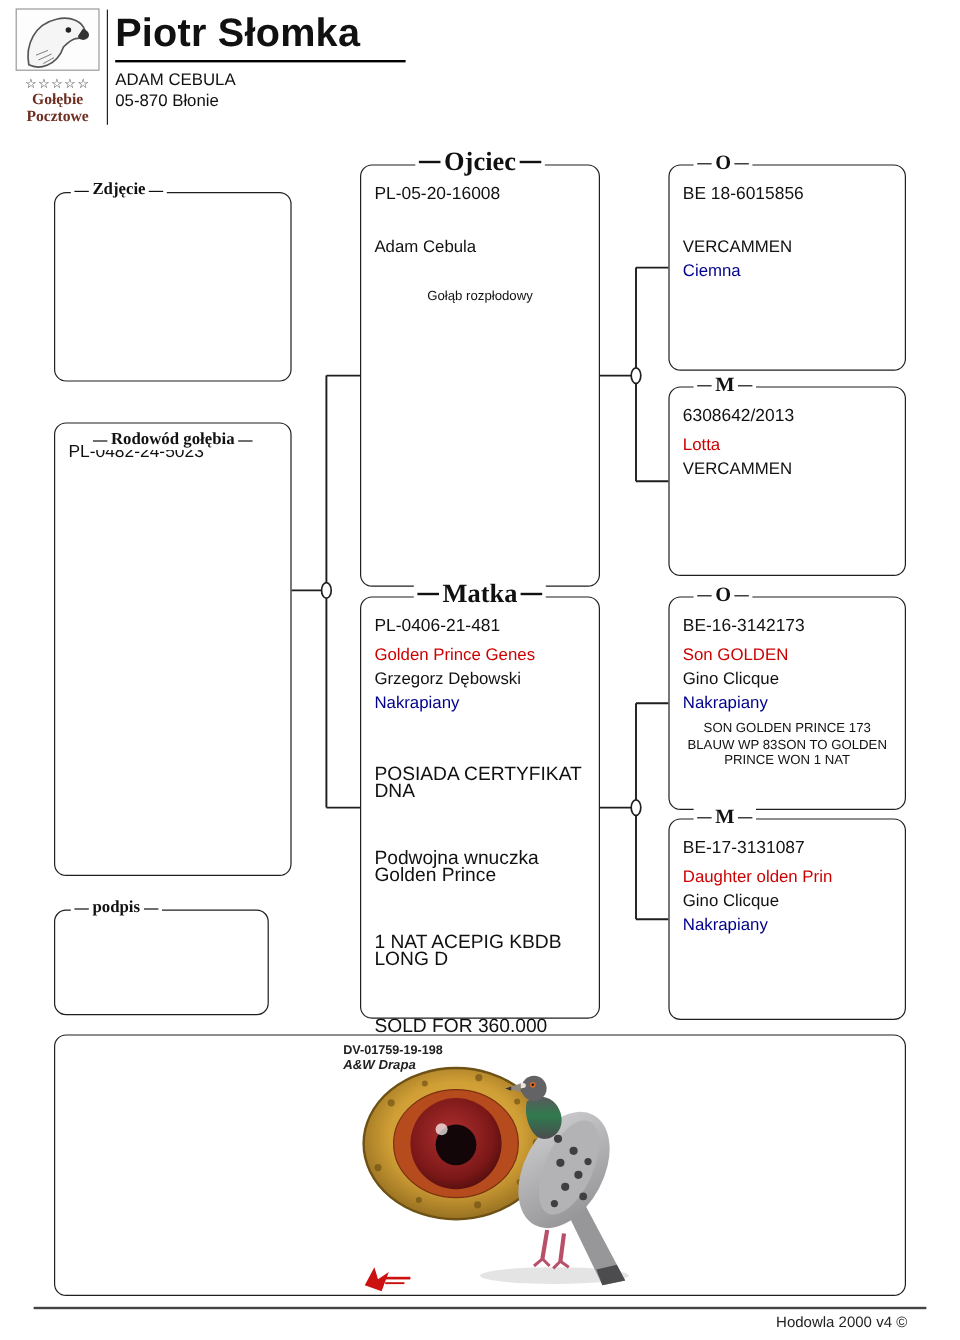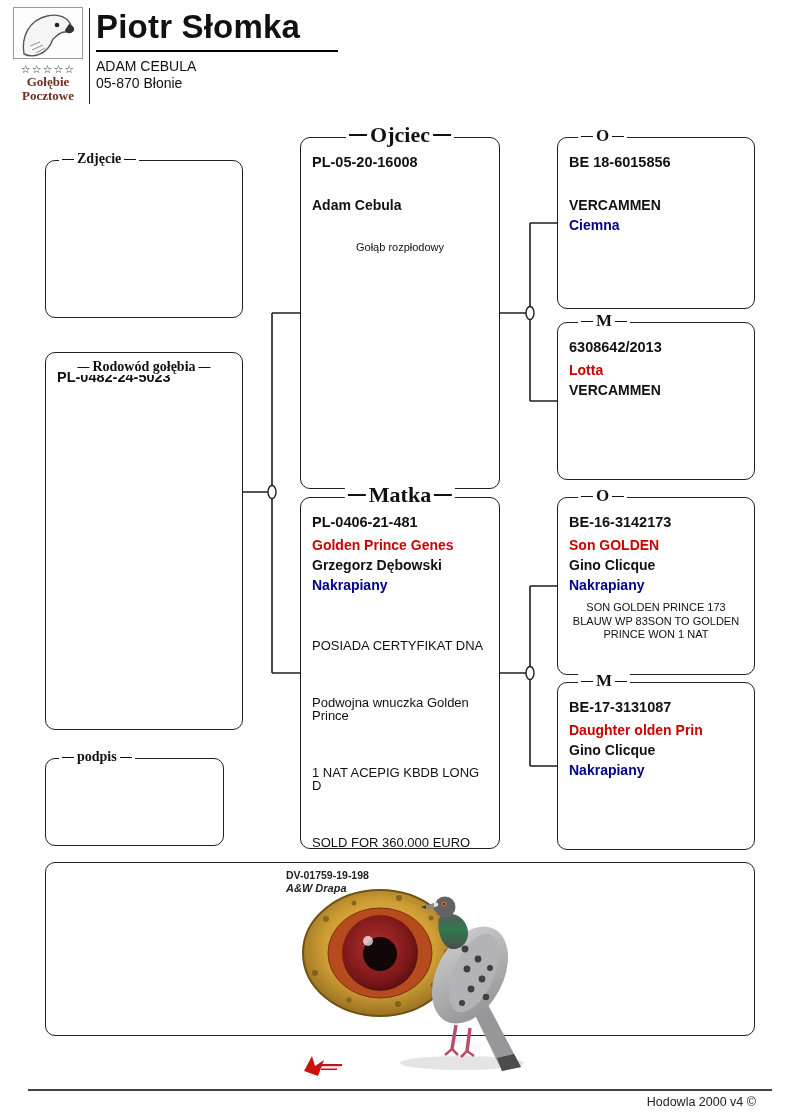--- a/index.html
+++ b/index.html
@@ -25,26 +25,26 @@
          padding:15px 11px 6px 11px; }
   .flabel { position:absolute; background:#fff; padding:0 3px; font-family:"Liberation Serif", serif;
             font-weight:bold; color:#111; display:flex; align-items:center; gap:3px; white-space:nowrap; }
   .flabel::before, .flabel::after { content:""; display:inline-block; width:12px; border-top:1.8px solid #111; }
   .flabel.small { font-size:14px; top:-10px; left:13px; }
   .flabel.mid   { font-size:17px; top:-12px; left:20px; }
   .flabel.big   { font-size:22px; top:-16px; left:50%; transform:translateX(-50%); }
   .flabel.big::before, .flabel.big::after { width:18px; border-top-width:2px; }
   .flabel.centered { left:50%; transform:translateX(-50%); }
 
-  .row  { min-height:20px; line-height:19px; font-size:14px; font-weight:bold; }
+  .row  { min-height:20px; line-height:19px; font-size:14px; font-weight:normal; }
   .ring { font-size:14.5px; margin-bottom:3px; }
   .red  { color:#cc0000; }
   .navy { color:#00008b; }
   .note { font-size:11px; line-height:13.5px; font-weight:normal; margin-top:5px; color:#111;text-align:center; }
-  .note-line { font-size:13px; line-height:13.5px;margin-top:43px; }
+  .note-line { font-size:16px; line-height:13.5px;margin-top:43px; }
   .notes { margin-top:4px; }
 
   
   .photo-ring  { position:absolute; left:240px; top:6px;  font-size:10.5px; font-weight:bold; color:#222; }
   .photo-brand { position:absolute; left:240px; top:19px; font-size:11px; font-weight:bold; font-style:italic; color:#222; }
 
   
   .footer-line { position:absolute; left:28px; right:28px; top:1089px; border-top:2px solid #444; }
   .footer-text { position:absolute; right:44px; top:1095px; font-size:12.5px; color:#222; }
 </style>
@@ -150,21 +150,21 @@
   </div>
 
   <div class="box" style="left:557px; top:682px; width:198px; height:168px">
     <span class="flabel mid">M</span>
     <div class="row ring">BE-17-3131087</div>
     <div class="row red">Daughter olden Prin</div>
     <div class="row">Gino Clicque</div>
     <div class="row navy">Nakrapiany</div>
   </div>
 
-  <div class="box" style="left:45px; top:862px; width:710px; height:174px; padding:12px;">
+  <div class="box" style="left:45px; top:862px; width:710px; height:218px; padding:12px;">
     <svg width="707" height="215" viewBox="0 0 707 215" style="display:block; border-radius:9px;">
       <defs>
         <radialGradient id="eyeOuter" cx="50%" cy="45%" r="60%">
           <stop offset="0%" stop-color="#e8c050"></stop>
           <stop offset="60%" stop-color="#cf9e35"></stop>
           <stop offset="100%" stop-color="#8a651c"></stop>
         </radialGradient>
         <radialGradient id="irisG" cx="45%" cy="42%" r="65%">
           <stop offset="0%" stop-color="#b03030"></stop>
           <stop offset="70%" stop-color="#7c1818"></stop>

